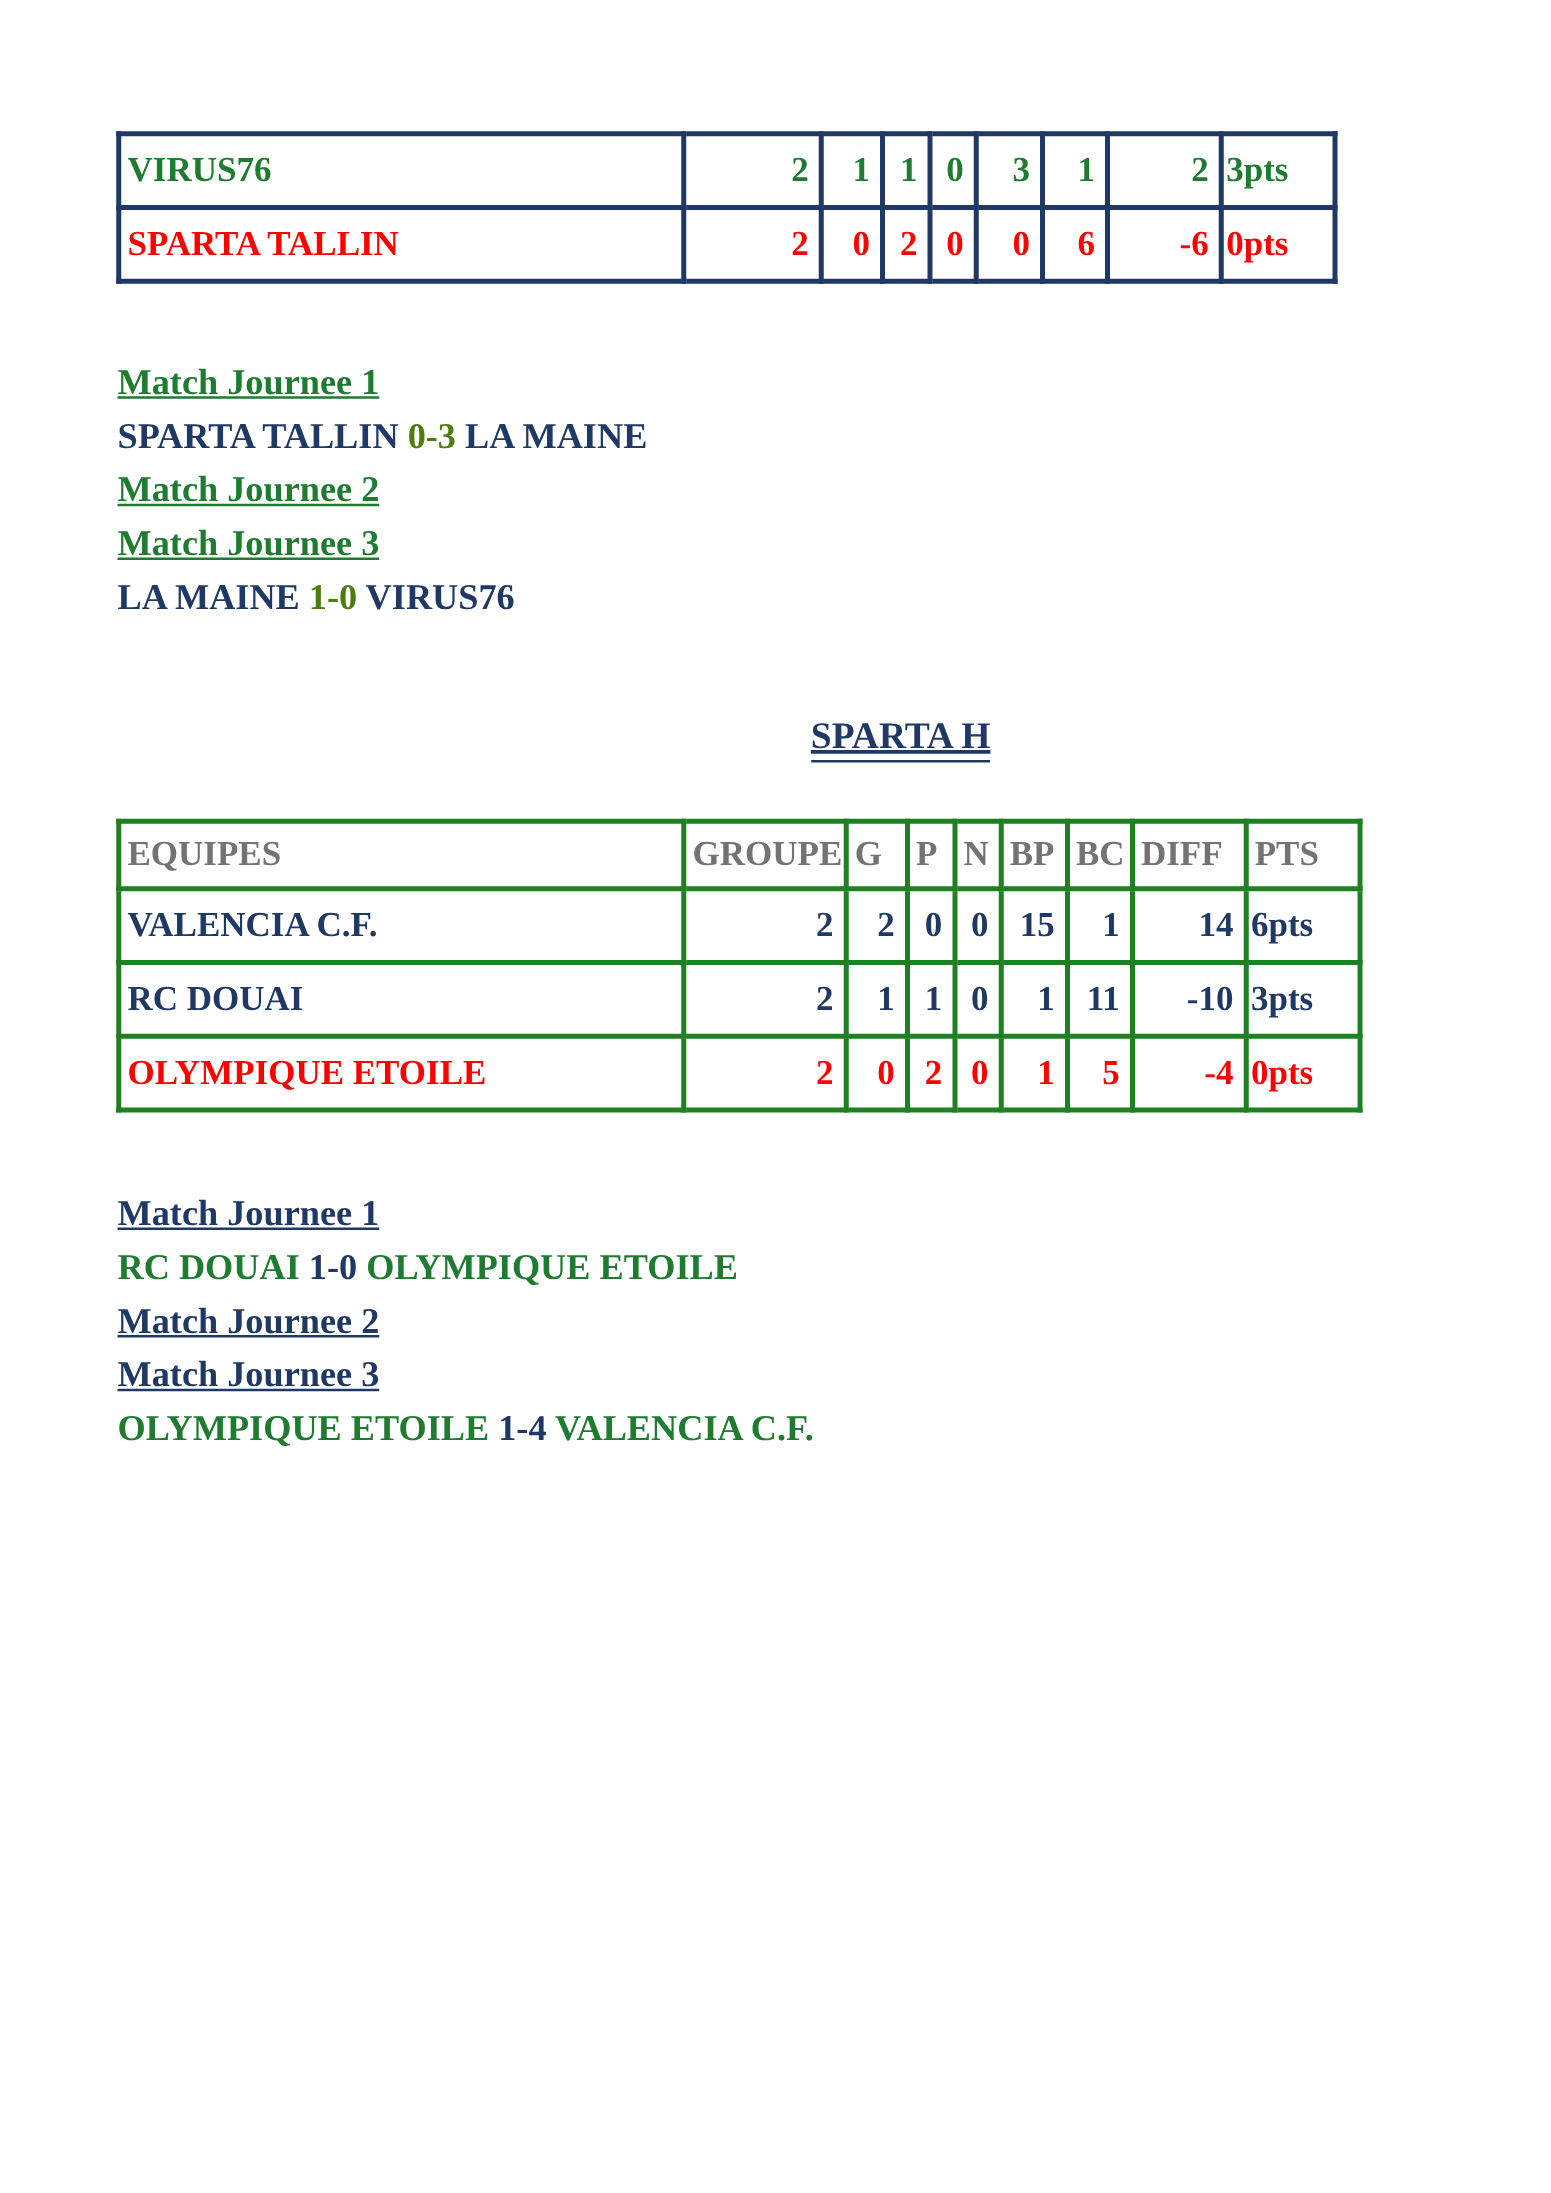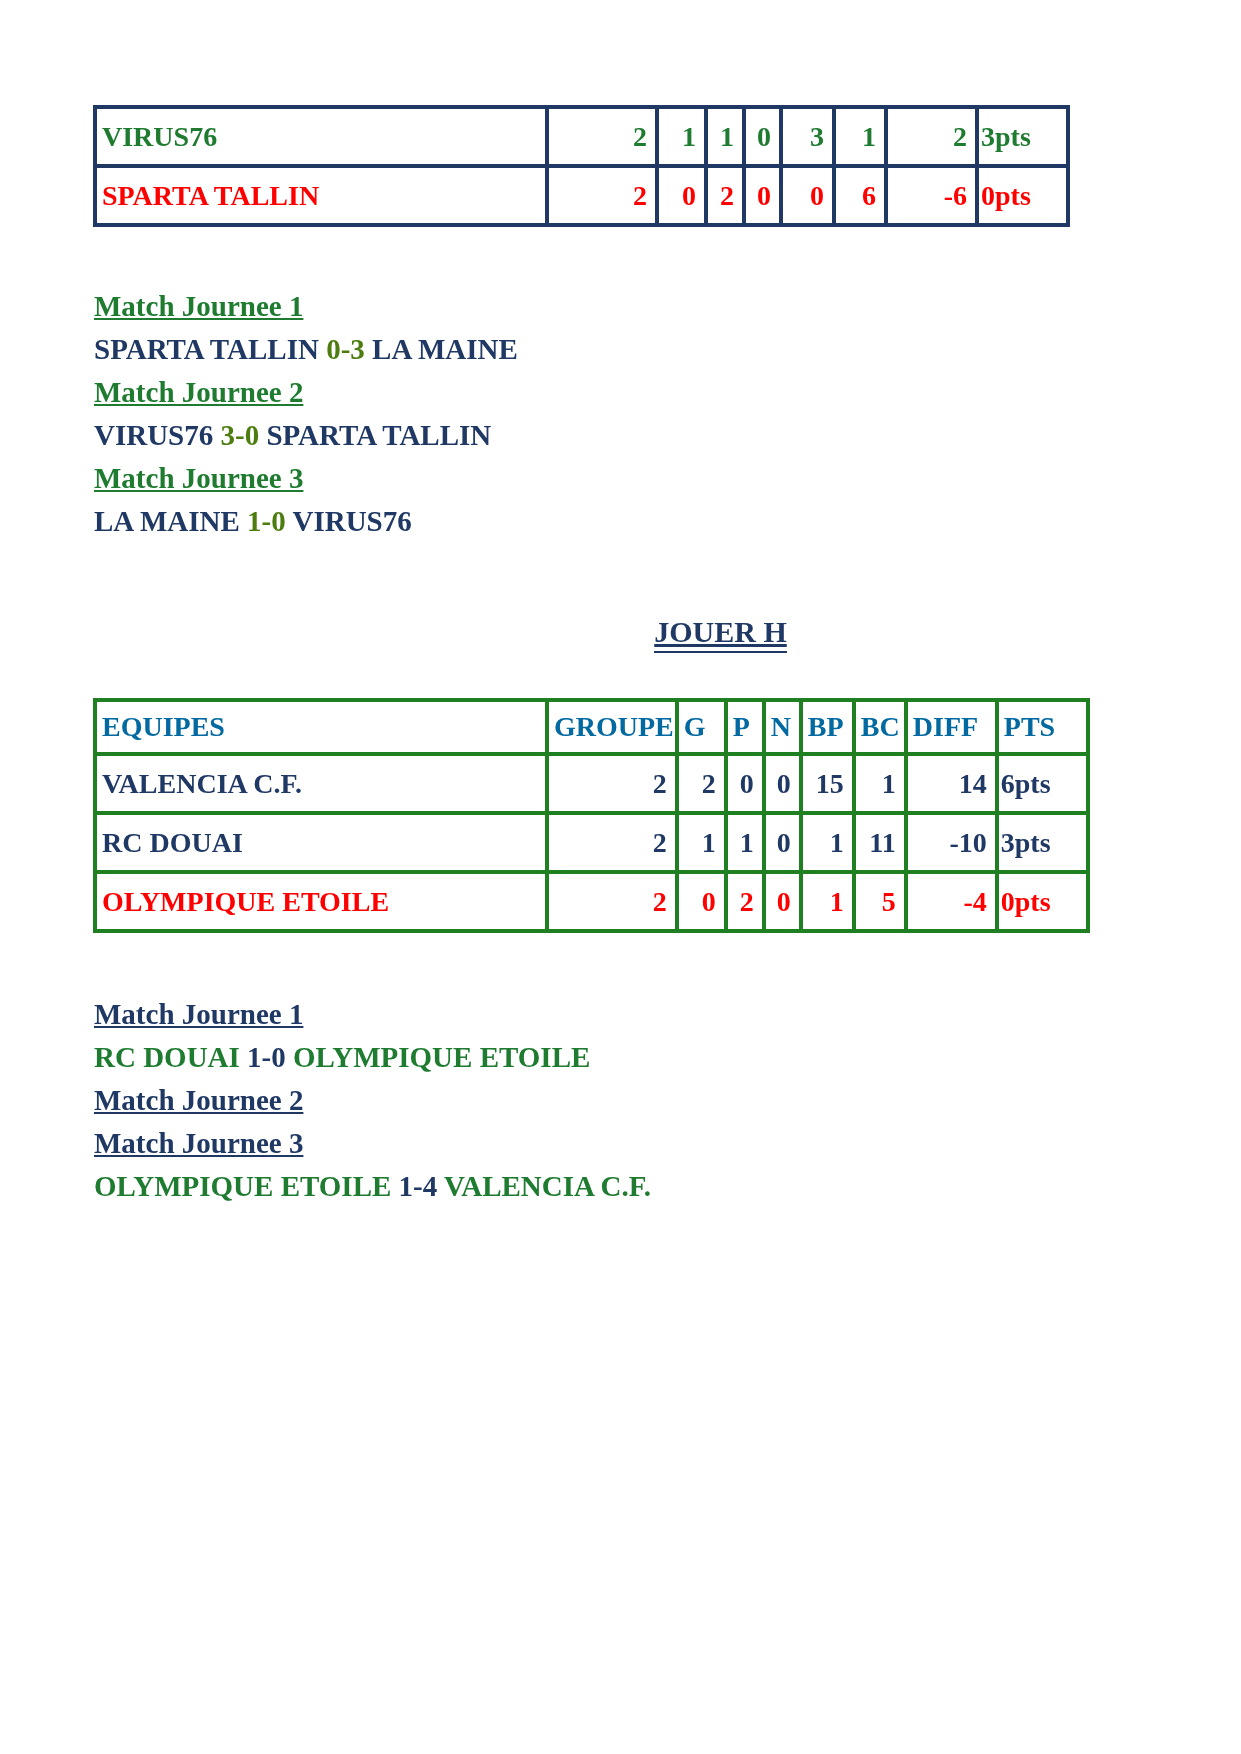--- a/index.html
+++ b/index.html
@@ -23,21 +23,21 @@
   .standings-1 { margin-top: 105px; }
   .standings-1 td { border: 4px solid #1f3864; }
   .standings-2 { margin-top: 45px; }
   .standings-2 td, .standings-2 th { border: 4px solid #1f8021; }
 
   td, th {
     font-size: 28px; font-weight: bold;
     height: 53px; vertical-align: middle;
     background: #ffffff;
   }
-  .standings-2 th { height: 48px; text-align: left; padding-left: 5px; color: #0369a1; }
+  .standings-2 th { height: 48px; text-align: left; padding-left: 5px; color: #737373; }
   .team-cell { text-align: left; padding-left: 5px; }
   .num-cell  { text-align: right; padding-right: 8px; }
   .pts-cell  { text-align: left; padding-left: 2px; }
 
   
   .match-section { margin-left: 94px; font-size: 29px; }
   .match-section .line { height: 43px; line-height: 43px; }
   .section-1 { margin-top: 58px; }
   .section-2 { margin-top: 60px; }
   .journee-heading { text-decoration: underline; }
@@ -102,35 +102,30 @@
     </table>
 
   <div class="match-section section-1">
     <div class="line journee-heading">Match Journee 1</div>
     <div class="line">
       <span class="team">SPARTA TALLIN</span>
       <span class="score">0-3</span>
       <span class="team">LA MAINE</span>
     </div>
     <div class="line journee-heading">Match Journee 2</div>
-    <div class="line">
-      <span class="team">VIRUS76</span>
-      <span class="score">3-0</span>
-      <span class="team">SPARTA TALLIN</span>
-    </div>
     <div class="line journee-heading">Match Journee 3</div>
     <div class="line">
       <span class="team">LA MAINE</span>
       <span class="score">1-0</span>
       <span class="team">VIRUS76</span>
     </div>
   </div>
 
   <div class="groupe-wrap">
-    <span class="groupe-title">JOUER H</span>
+    <span class="groupe-title">SPARTA H</span>
   </div>
 
   <table class="standings-2">
     <colgroup>
       <col style="width:452px">
         <col style="width:110px">
         <col style="width:49px">
       <col style="width:38px">
         <col style="width:37px">
         <col style="width:53px">

